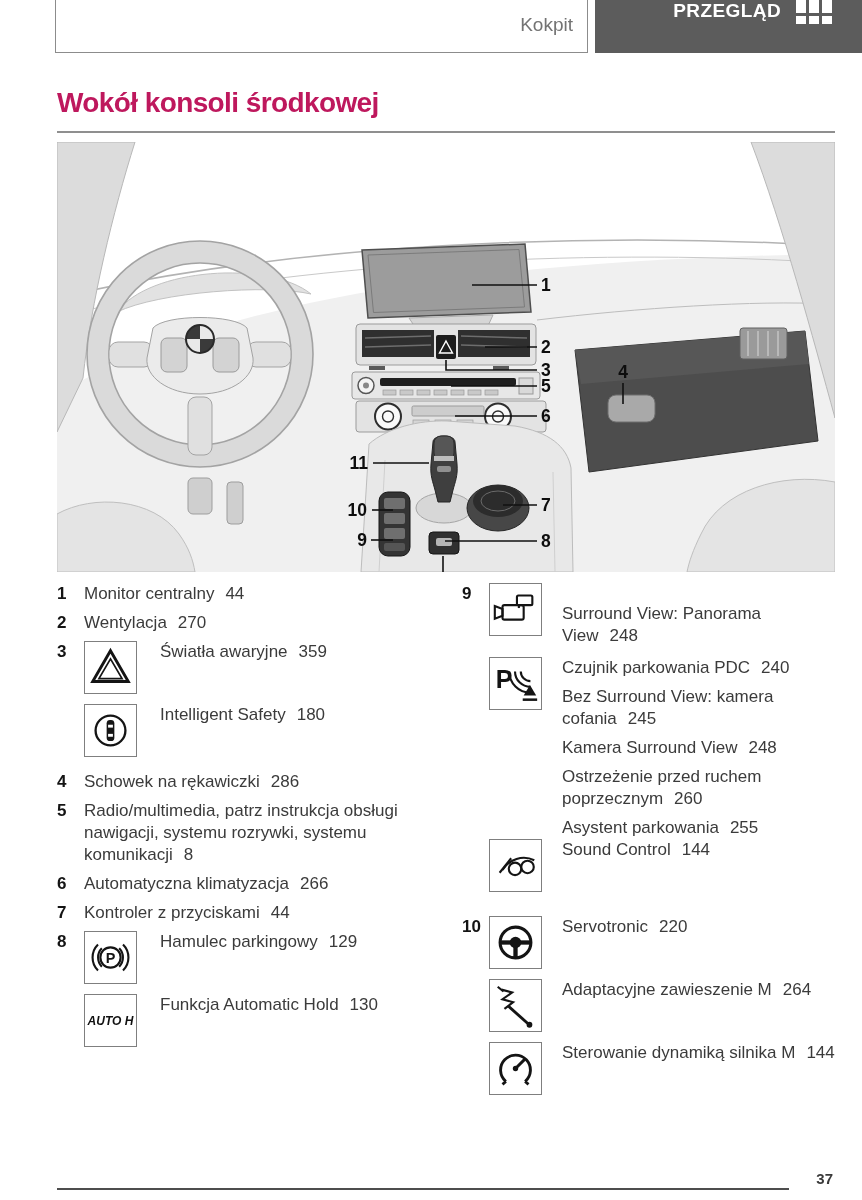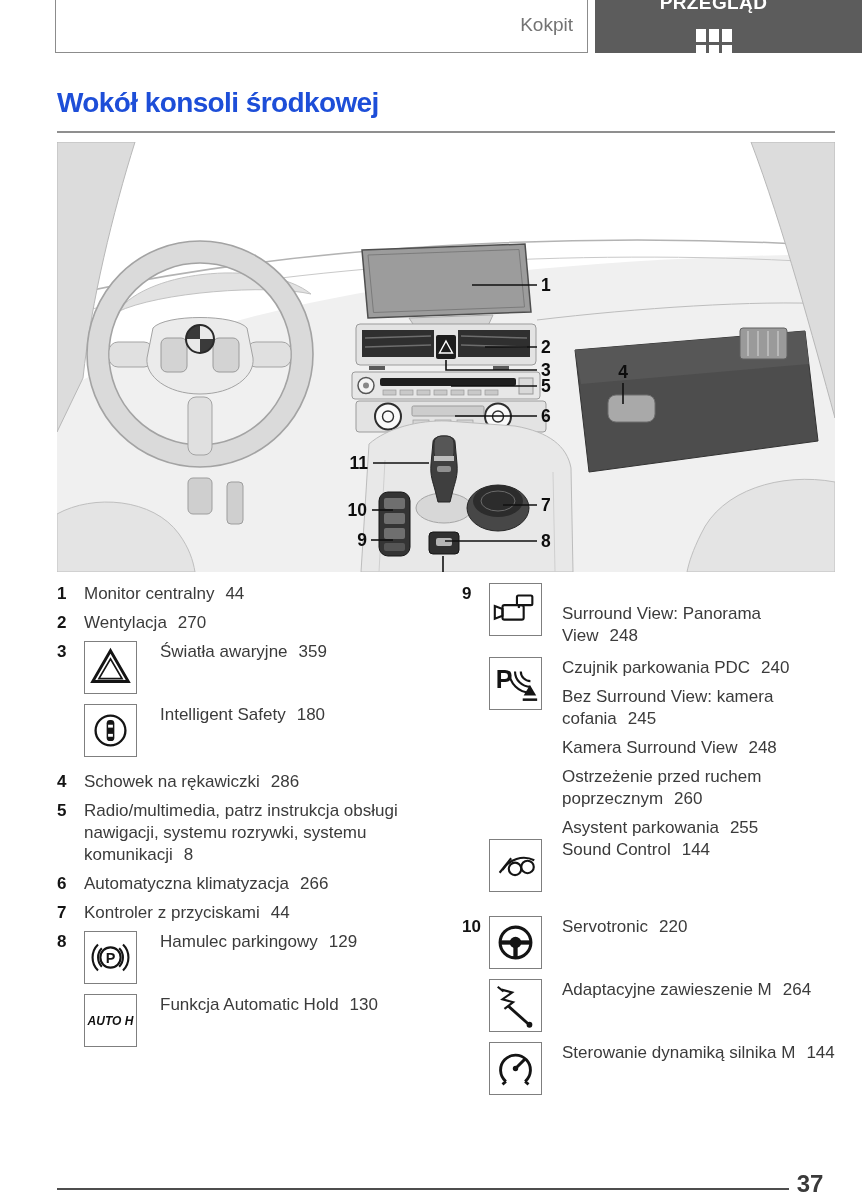--- a/index.html
+++ b/index.html
@@ -5,30 +5,30 @@
   html,body{margin:0;padding:0;background:#fff;}
   .page{position:relative;width:862px;height:1200px;background:#ffffff;overflow:hidden;
         font-family:"Liberation Sans","DejaVu Sans",sans-serif;color:#3b3b3b;}
 
   
   .tabbox{position:absolute;left:55px;top:-3px;width:533px;height:56px;background:#fff;
           border:1px solid #8c8c8c;box-sizing:border-box;display:flex;align-items:center;
           justify-content:flex-end;padding-right:14px;}
   .tab-label{font-size:19px;color:#737373;}
   .ovbox{position:absolute;left:595px;top:0;width:267px;height:53px;background:#5c5c5c;
-         display:flex;align-items:center;justify-content:flex-end;gap:15px;
-         padding-right:30px;box-sizing:border-box;flex-direction:column;}
+         display:flex;justify-content:flex-end;gap:15px;
+         padding-right:30px;box-sizing:border-box;}
   .ov-label{color:#fff;font-weight:bold;font-size:19px;letter-spacing:.4px;}
   .grid-icon{display:grid;grid-template-columns:10px 10px 10px;grid-template-rows:13px 8px;gap:3px;}
   .grid-icon span{background:#fff;display:block;}
 
   
   .title-wrap{position:absolute;left:57px;top:87px;width:778px;border-bottom:2px solid #8f8f8f;
               padding-bottom:12px;}
-  .title-wrap h1{margin:0;font-size:28px;font-weight:bold;color:#1d4ed8;letter-spacing:-0.6px;}
+  .title-wrap h1{margin:0;font-size:28px;font-weight:bold;color:#be185d;letter-spacing:-0.6px;}
 
   
   .diagram{position:absolute;left:57px;top:142px;width:778px;height:430px;}
 
   
   .legend{position:absolute;top:583px;font-size:17px;line-height:22px;color:#3b3b3b;}
   .legend.left{left:57px;width:388px;}
   .legend.right{left:462px;width:378px;}
   .lrow{display:flex;align-items:flex-start;margin-bottom:7px;}
   .lrow.mb10{margin-bottom:10px;}
@@ -43,22 +43,22 @@
   .ibox .autoh{font-size:12px;font-weight:bold;color:#111;letter-spacing:0;font-style:italic;}
   .ltxt{flex:1;}
   .ltxt p{margin:0 0 7px 0;}
   .ltxt p:last-child{margin-bottom:0;}
   .ltxt.w230{max-width:230px;margin-top:20px;}
   .ltxt.w250{max-width:250px;}
   .pg{margin-left:11px;}
 
   
   .footer-rule{position:absolute;left:57px;top:1188px;width:732px;height:2px;background:#4e4e4e;}
-  .page-num{position:absolute;left:787px;top:1170px;width:46px;text-align:center;
-            font-size:24px;font-weight:bold;color:#3a3a3a;}
+  .page-num{position:absolute;left:787px;top:1170px;width:46px;text-align:right;
+            font-size:15px;font-weight:bold;color:#3a3a3a;}
 
   svg text.co{font-family:"Liberation Sans","DejaVu Sans",sans-serif;font-weight:bold;
               font-size:17.5px;fill:#0d0d0d;}
 </style>
 </head>
 <body>
 
 <div class="page">
 
   <div class="tabbox">

